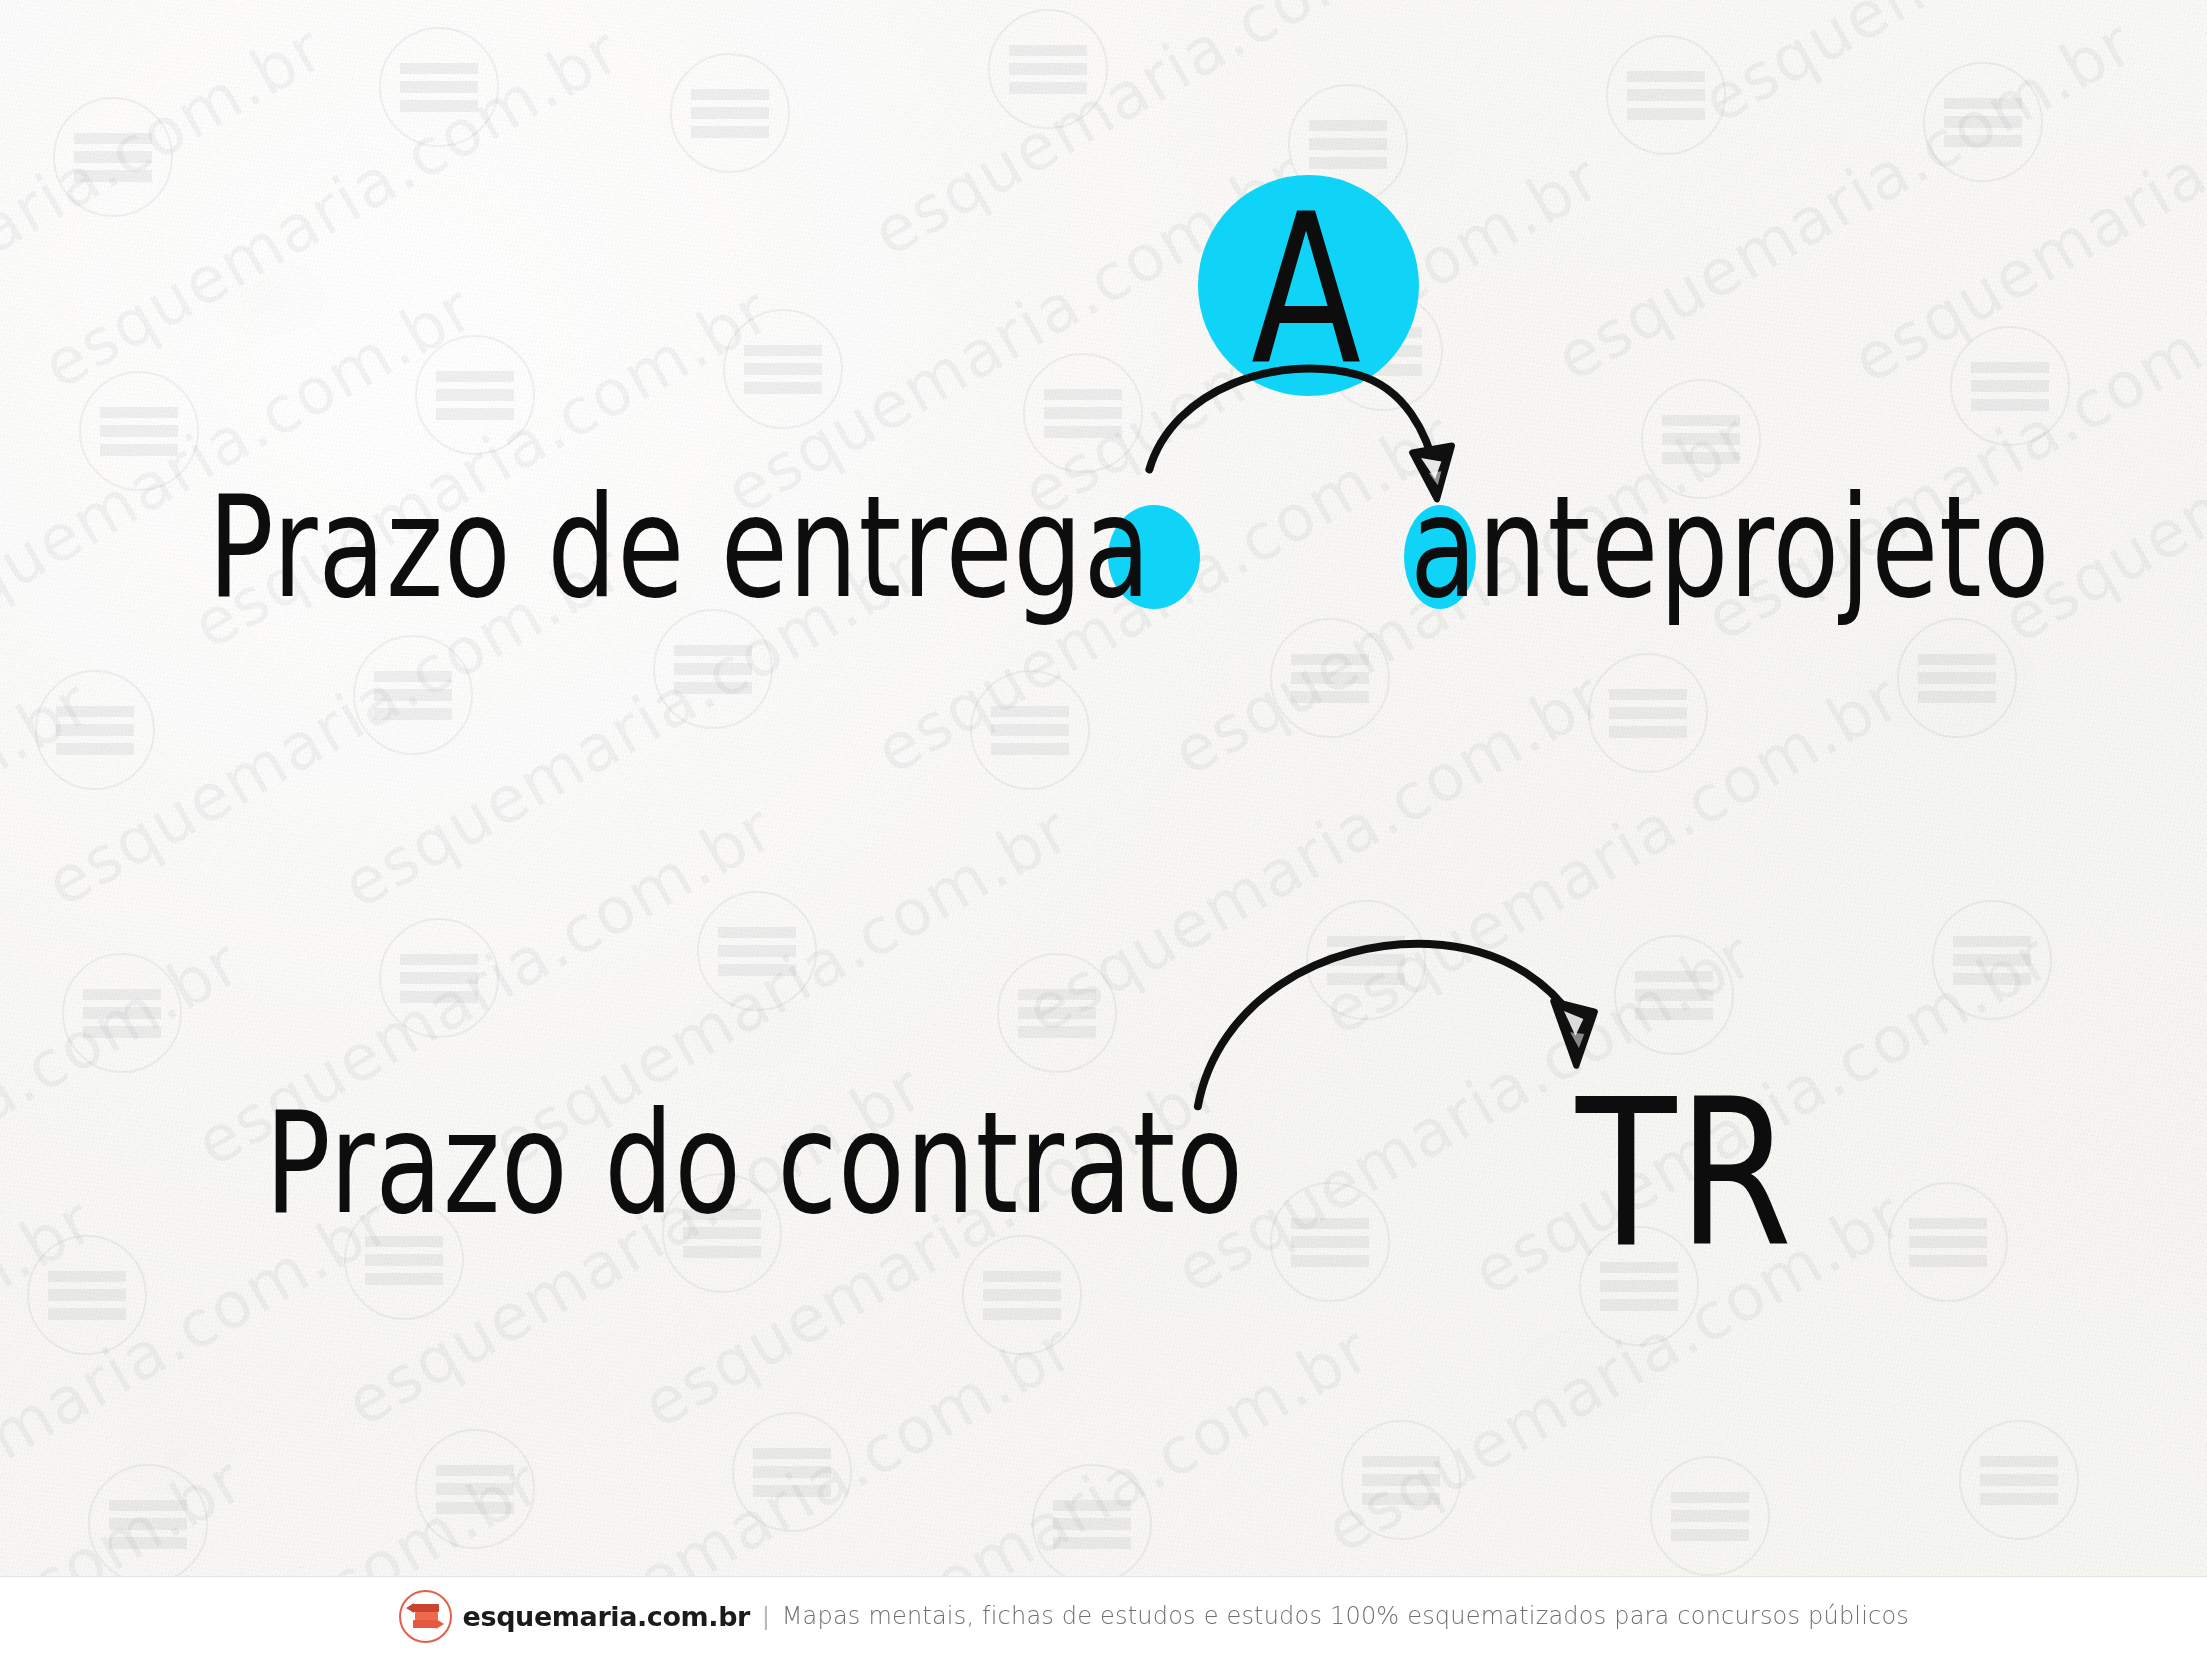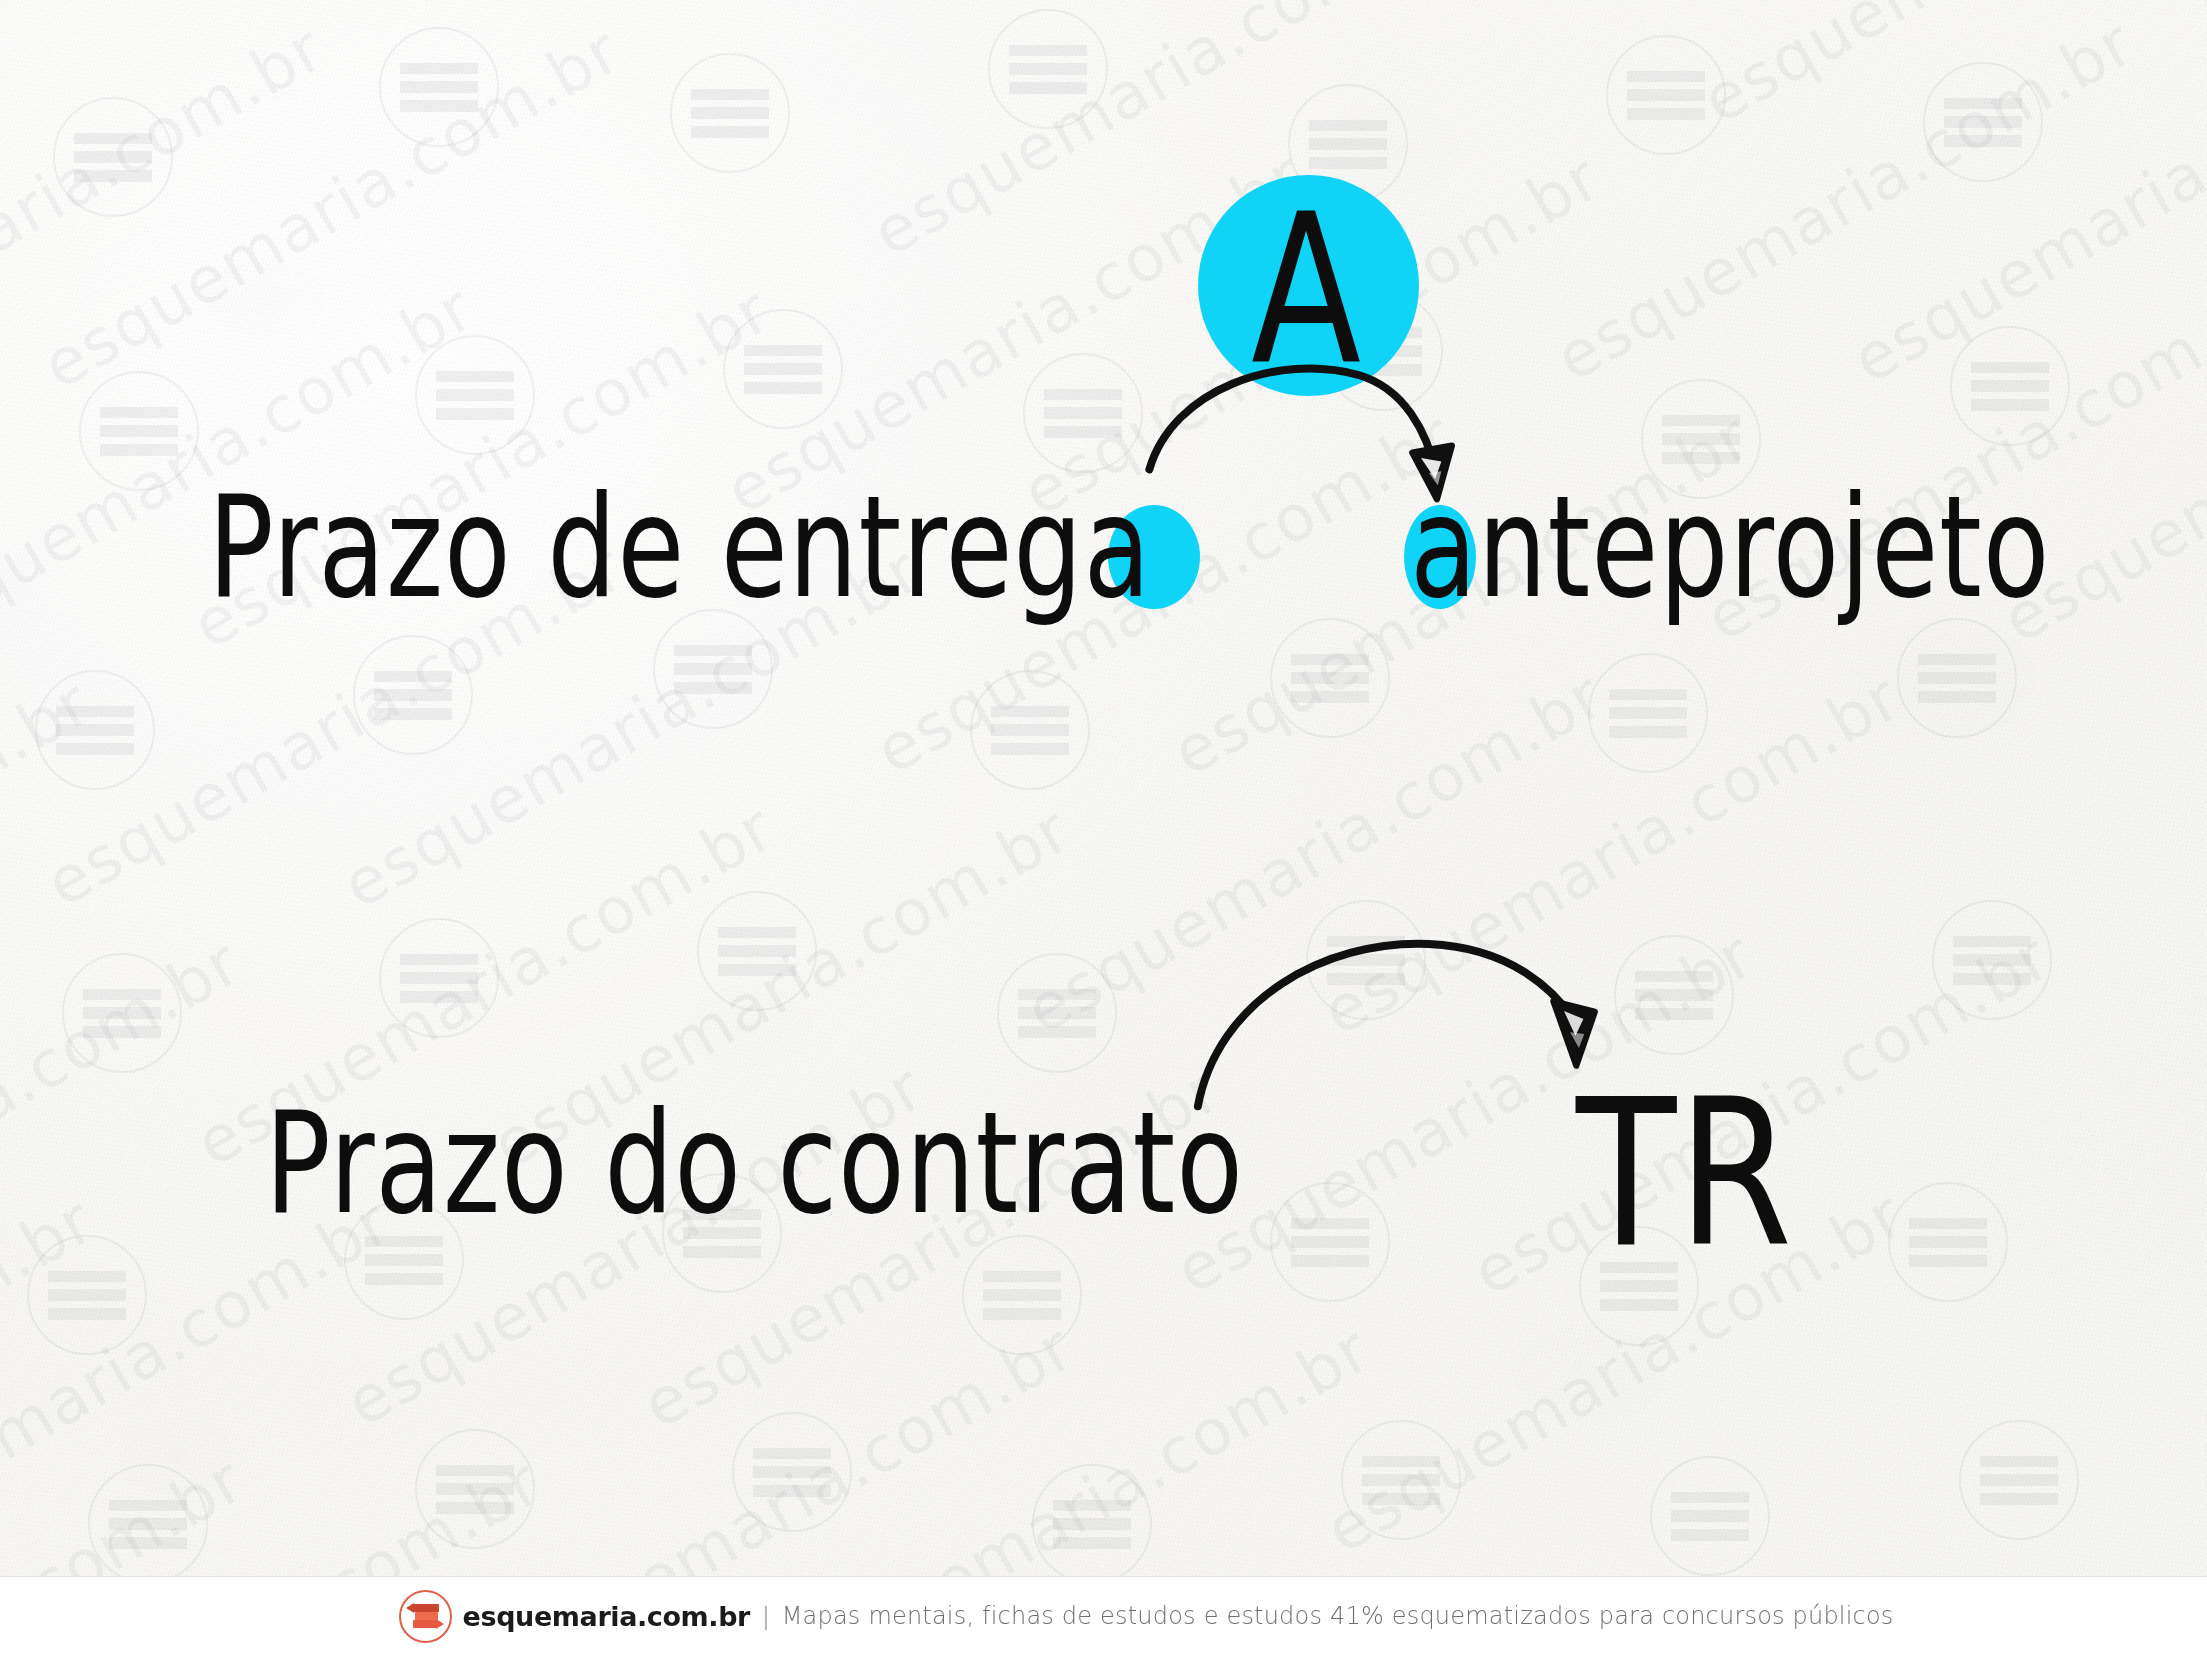--- a/index.html
+++ b/index.html
@@ -440,18 +440,18 @@
     <div id="footer-inner">
       <div id="brand-logo">
         <span class="logo-arrow left"></span>
         <span class="logo-bar b1"></span>
         <span class="logo-bar b2"></span>
         <span class="logo-bar b3"></span>
         <span class="logo-arrow right"></span>
       </div>
       <span id="brand-name">esquemaria.com.br</span>
       <span id="footer-sep">|</span>
-      <span id="footer-tagline">Mapas mentais, fichas de estudos e estudos 41% esquematizados para concursos públicos</span>
+      <span id="footer-tagline">Mapas mentais, fichas de estudos e estudos 100% esquematizados para concursos públicos</span>
     </div>
   </div>
 
 </div>
 
 
 </body></html>

